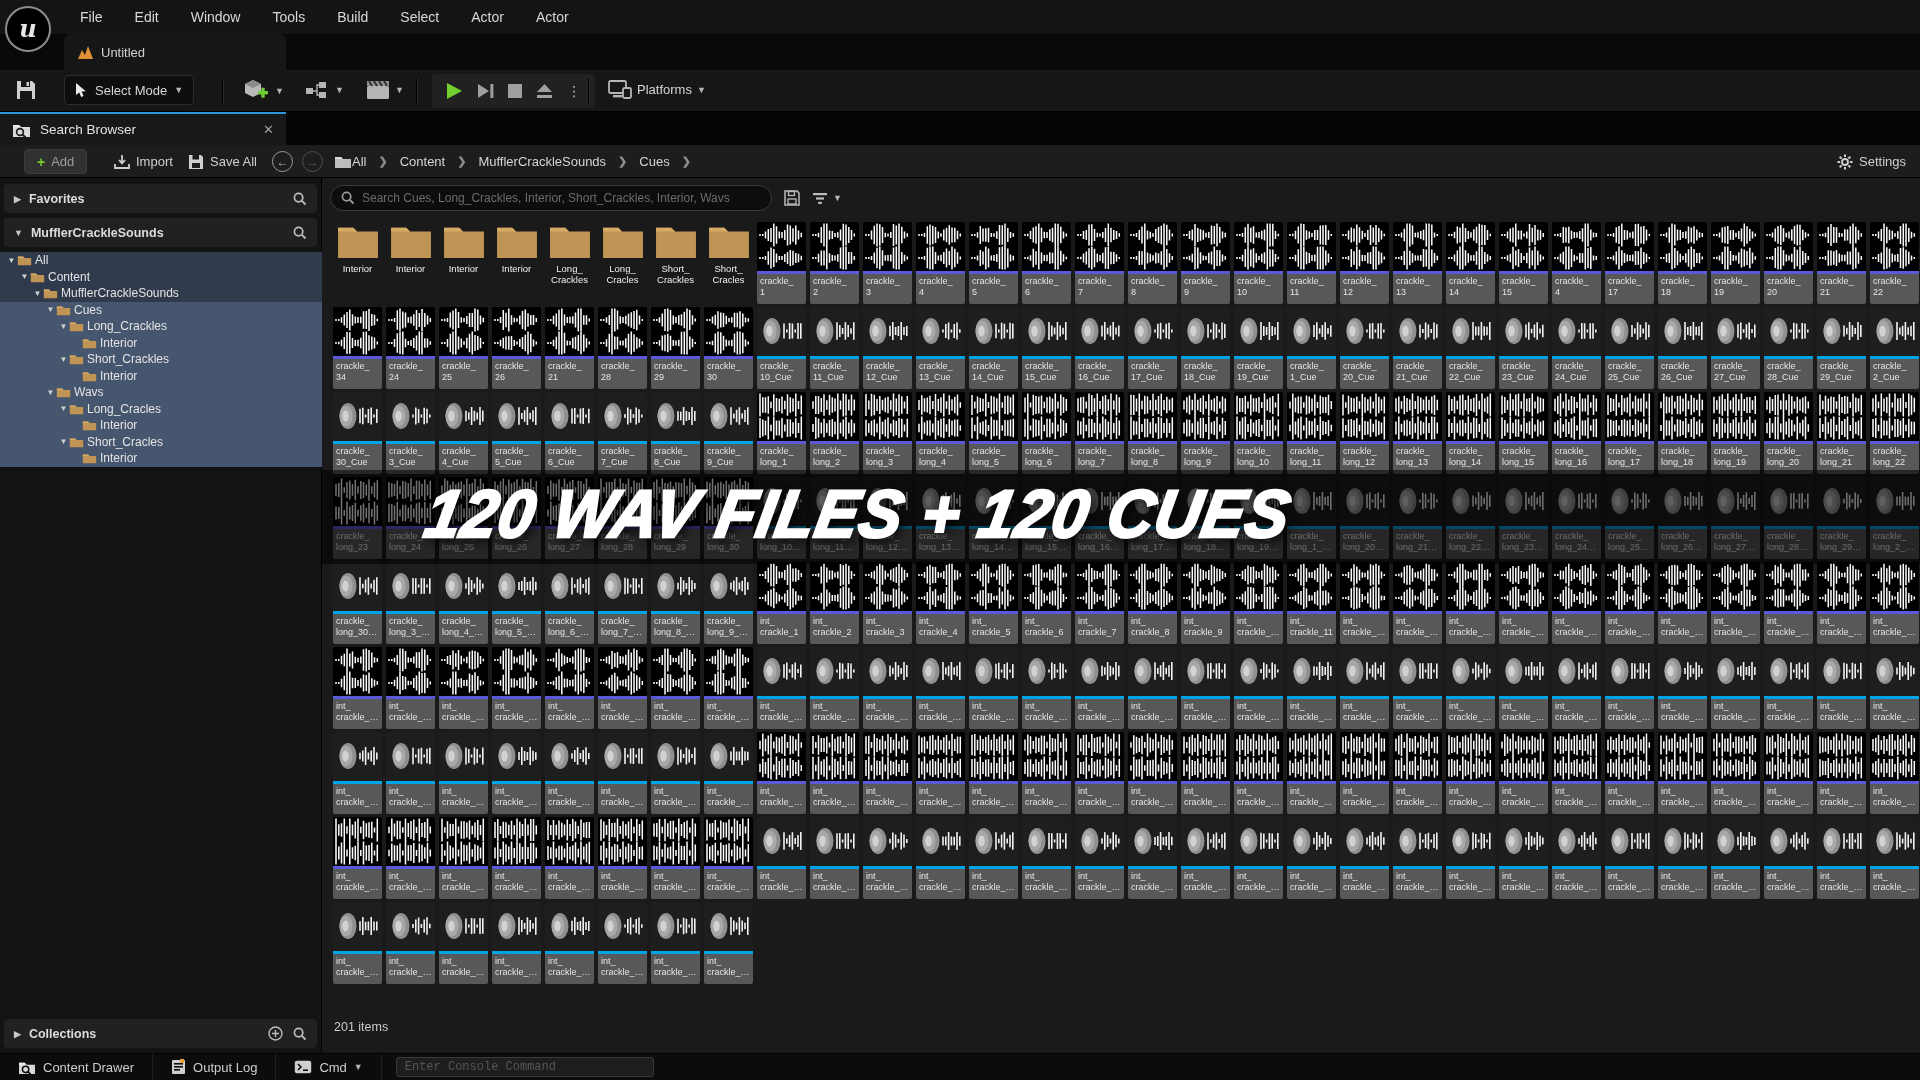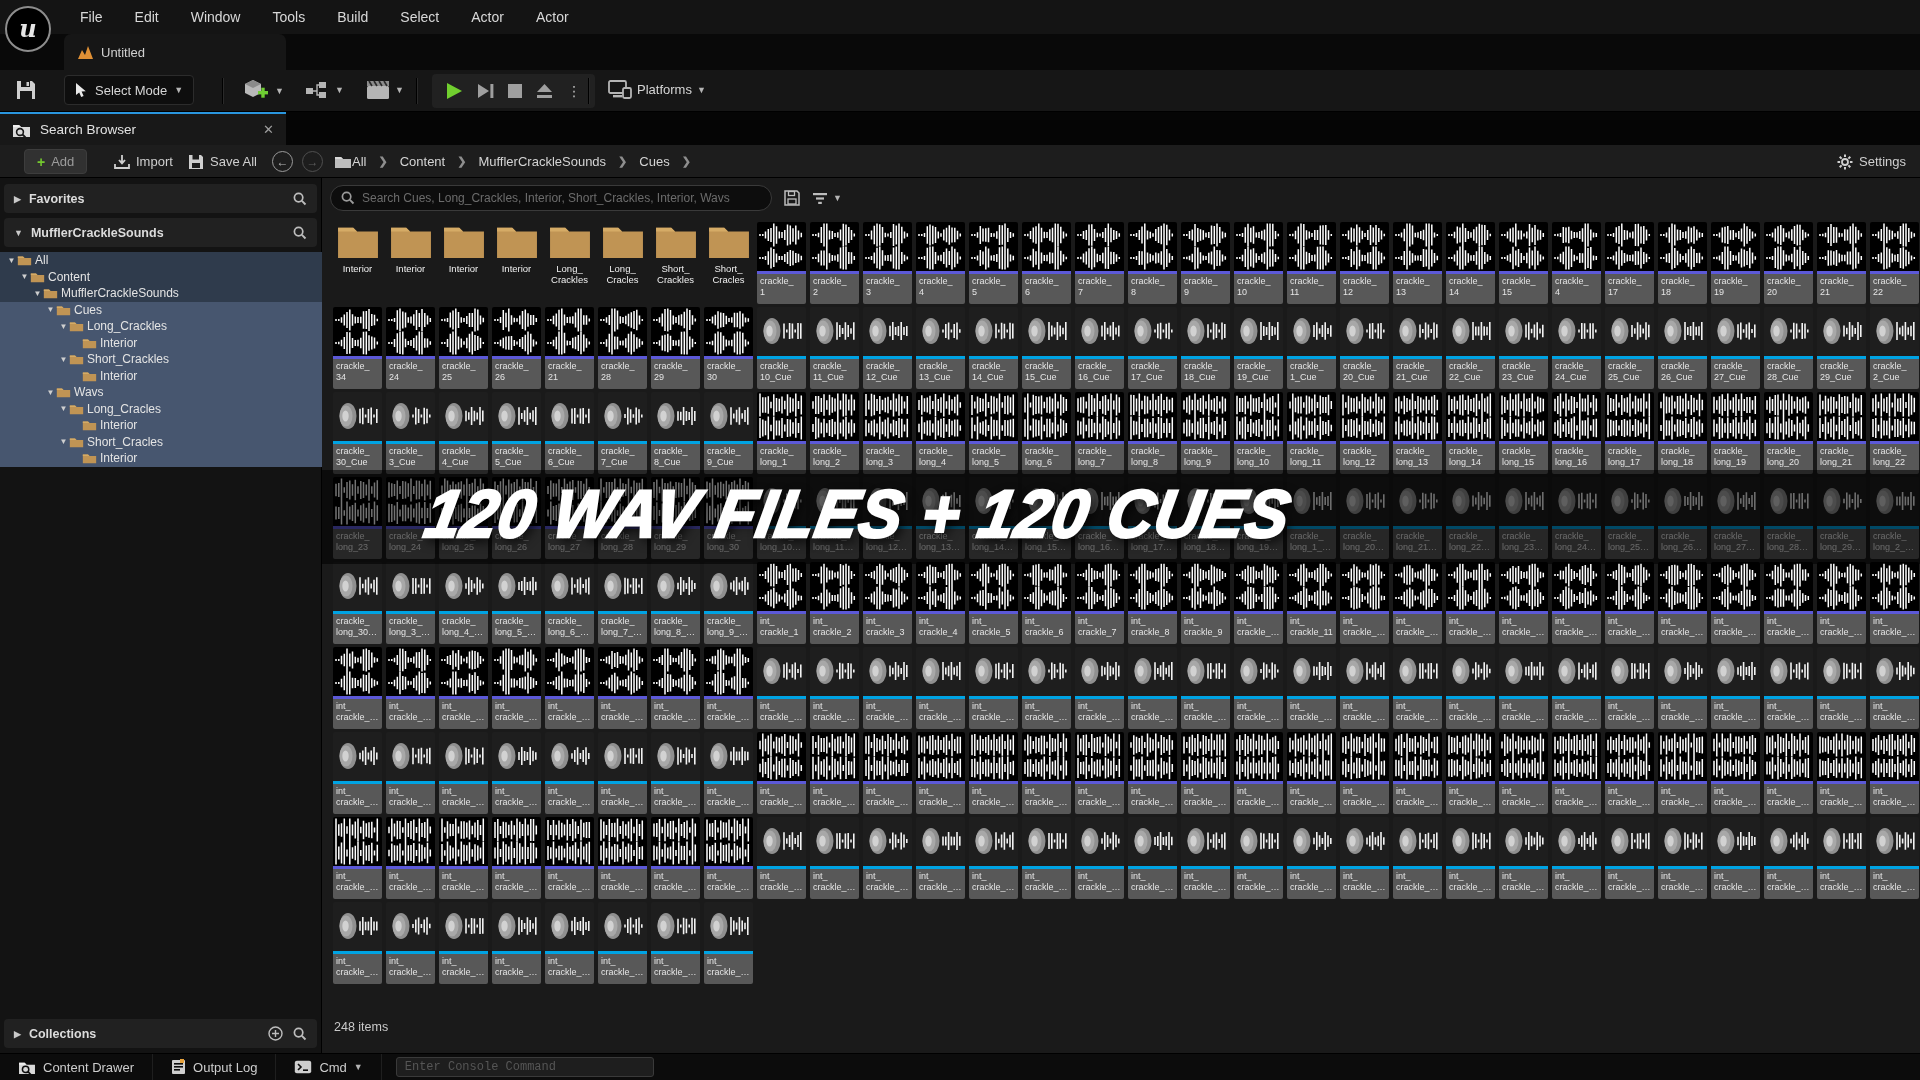--- a/index.html
+++ b/index.html
@@ -3723,21 +3723,21 @@
         </div>
       <div class="cbar" style="background:#00a3e3"></div>
       <div class="lab">
           <div>int_</div>
           <div>crackle_long_9_Cue</div>
         </div>
       </div>
     </div>
   <div id="dimband"></div>
   <div id="watermark">120 WAV FILES + 120 CUES</div>
-  <div id="itemcount">248 items</div>
+  <div id="itemcount">201 items</div>
 </div>
 
 <div id="statusbar" class="abs">
   <div class="sb-item">
     <svg width="18" height="15" viewBox="0 0 19 16">
         <path d="M1 3 h6 l2 2 h9 v10 H1z" fill="#d9d9d9"></path>
         <path d="M1 3h6l2 2H1z" fill="#efefef"></path>
         <circle cx="8" cy="10" r="3.4" fill="none" stroke="#0c0c0c" stroke-width="1.6"></circle>
         <path d="M10.5 12.5 l3 3" stroke="#0c0c0c" stroke-width="1.8"></path>
       </svg>

